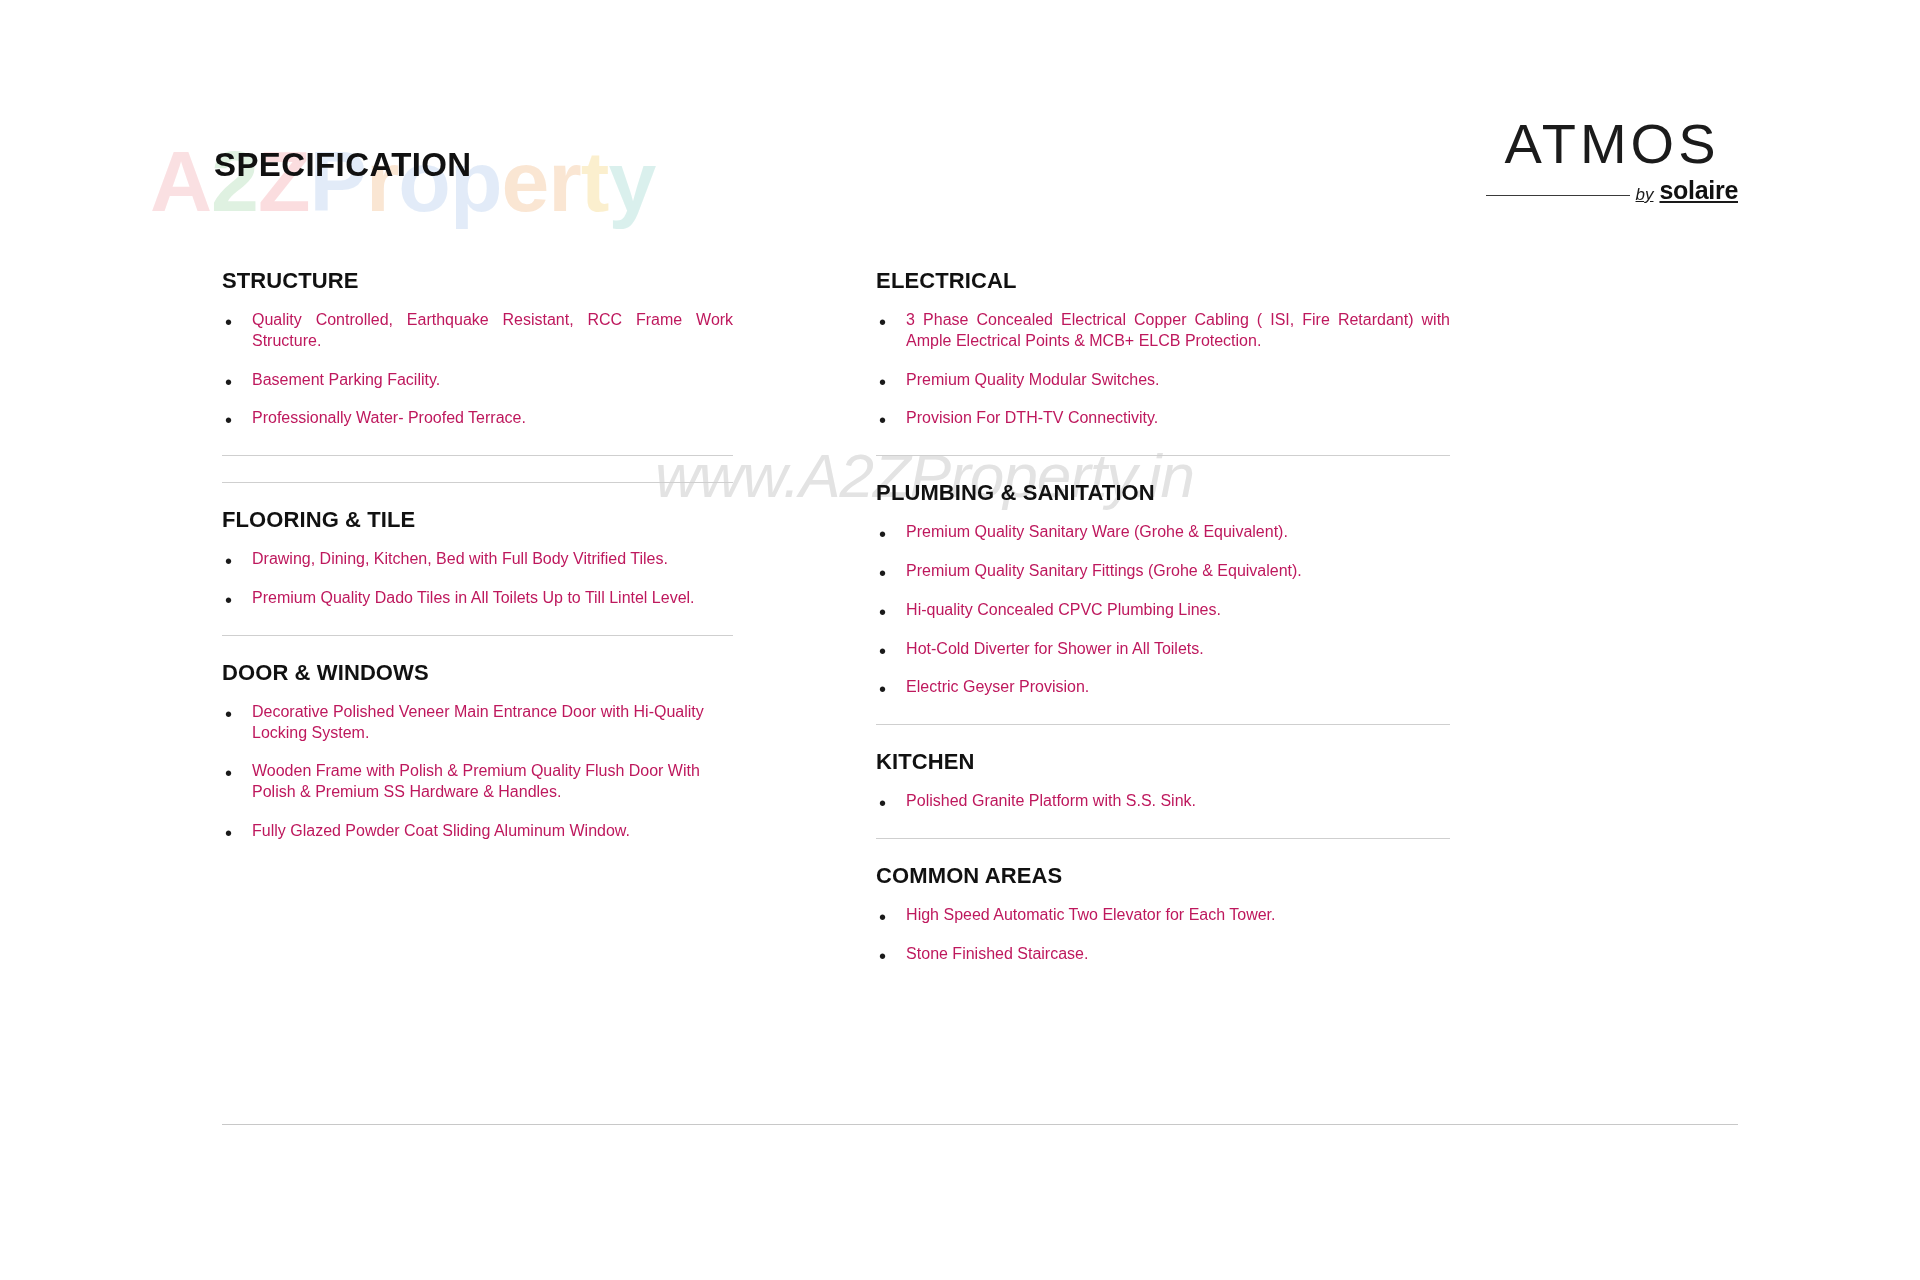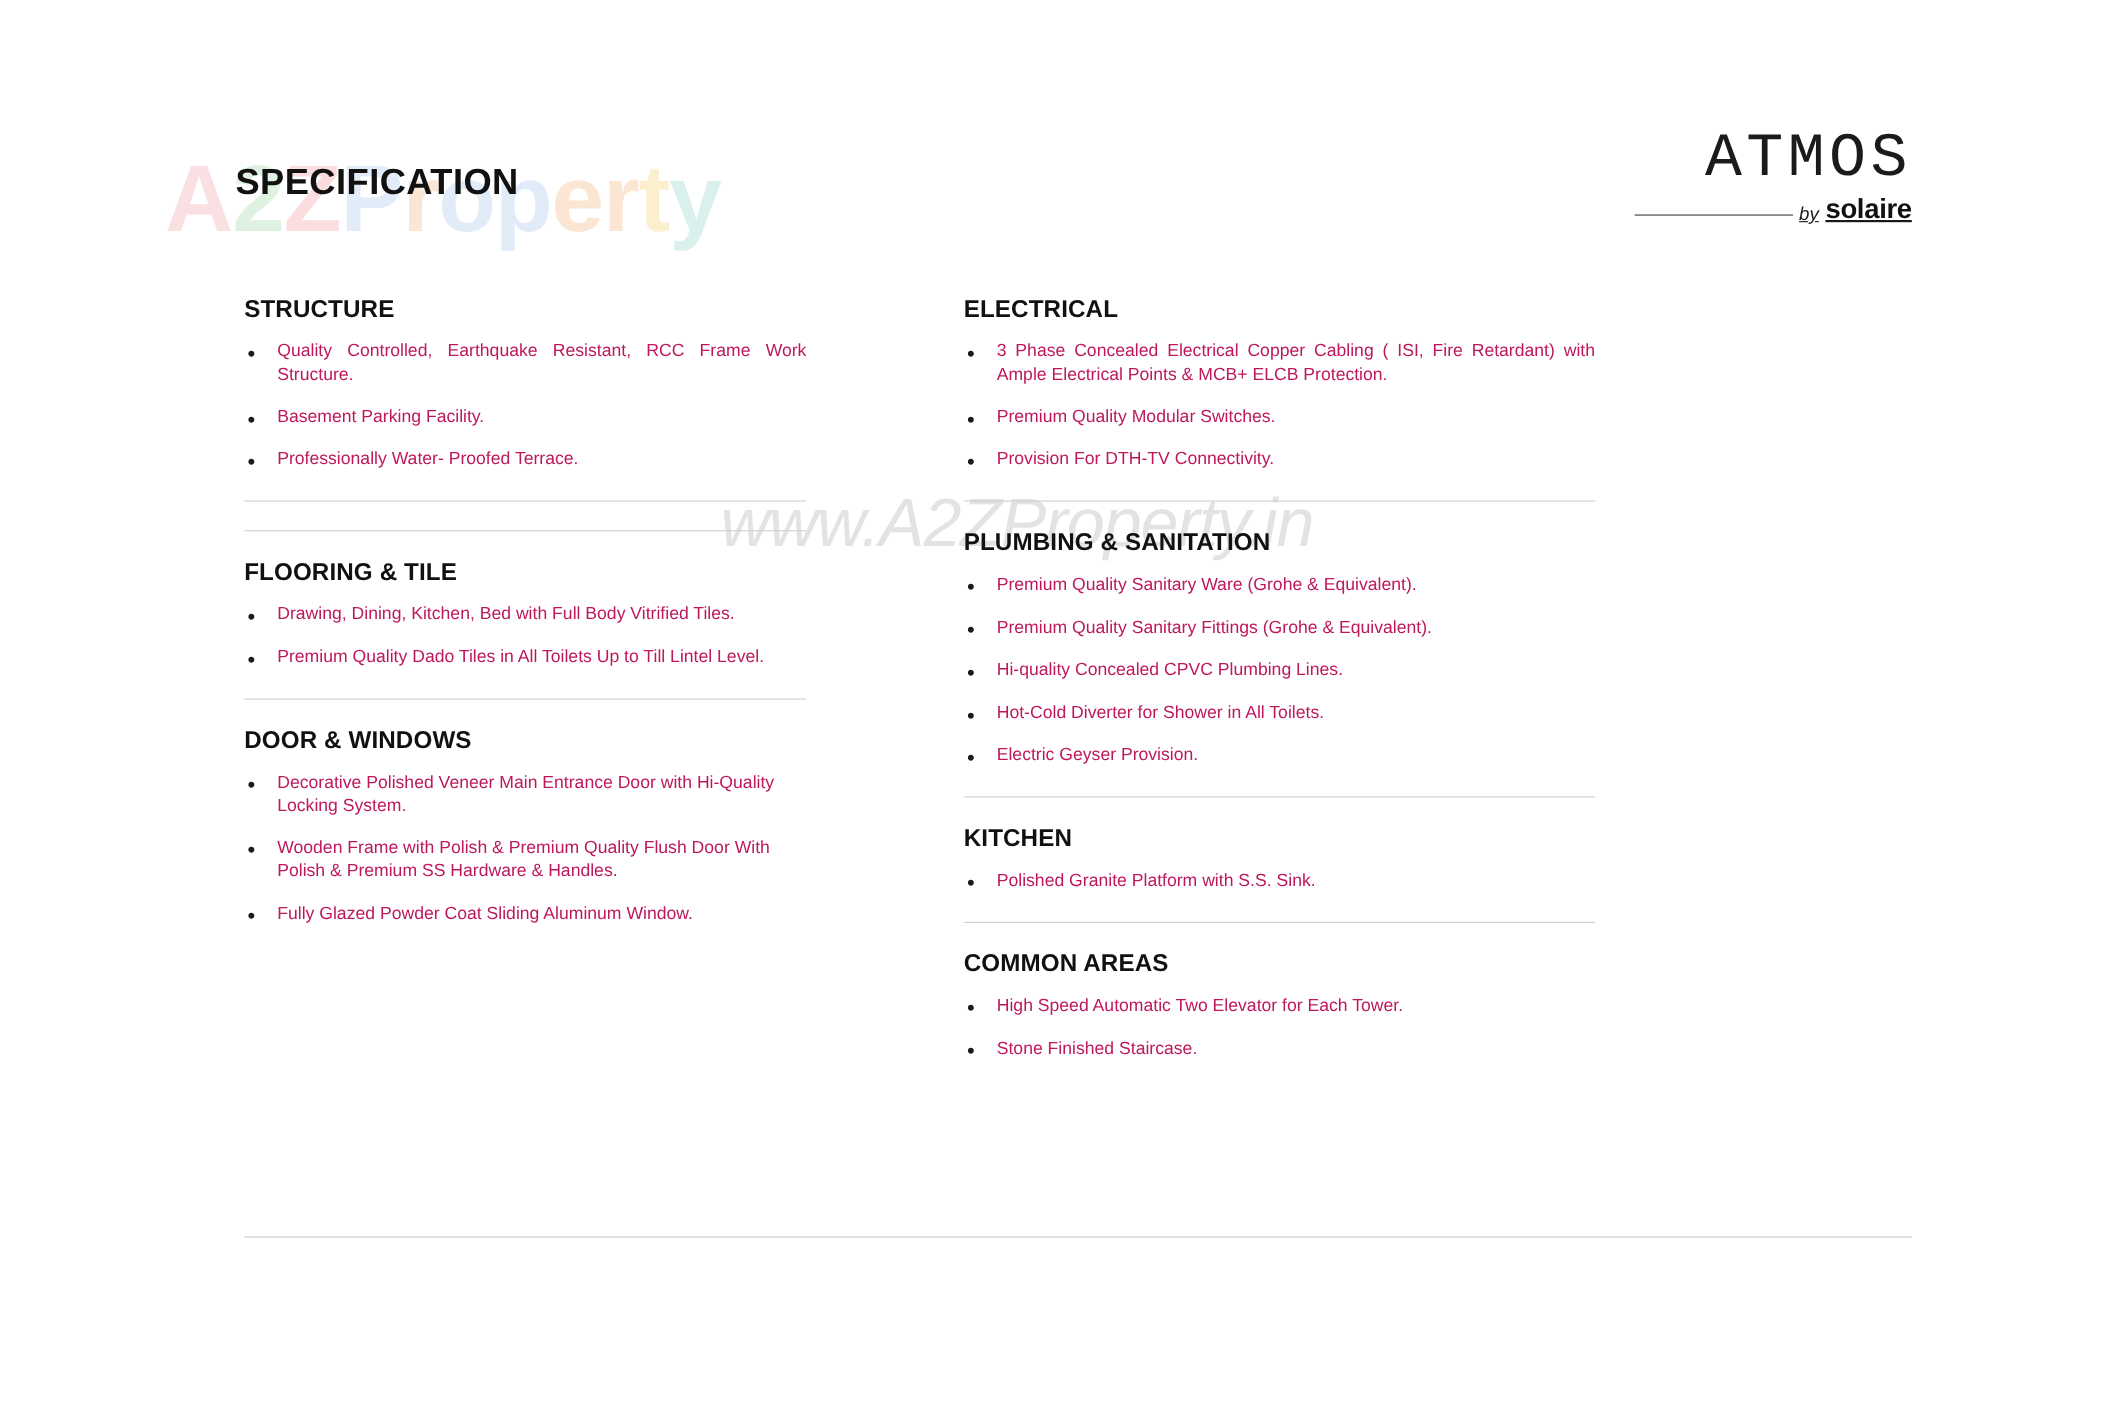--- a/index.html
+++ b/index.html
@@ -69,21 +69,22 @@
     top: 116px;
     width: 252px;
     text-align: right;
   }
   .brand-name {
     font-size: 56px;
     font-weight: 300;
     letter-spacing: 4px;
     line-height: 1;
     color: #1b1b1b;
-    font-family: Liberation Mono, monospace;
+    font-family: Liberation Sans, sans-serif;
+    text-align: center;
   }
   .brand-sub-row {
     display: flex;
     align-items: flex-end;
     justify-content: flex-end;
     gap: 6px;
     margin-top: 6px;
     text-decoration: underline;
   }
   .brand-rule {

